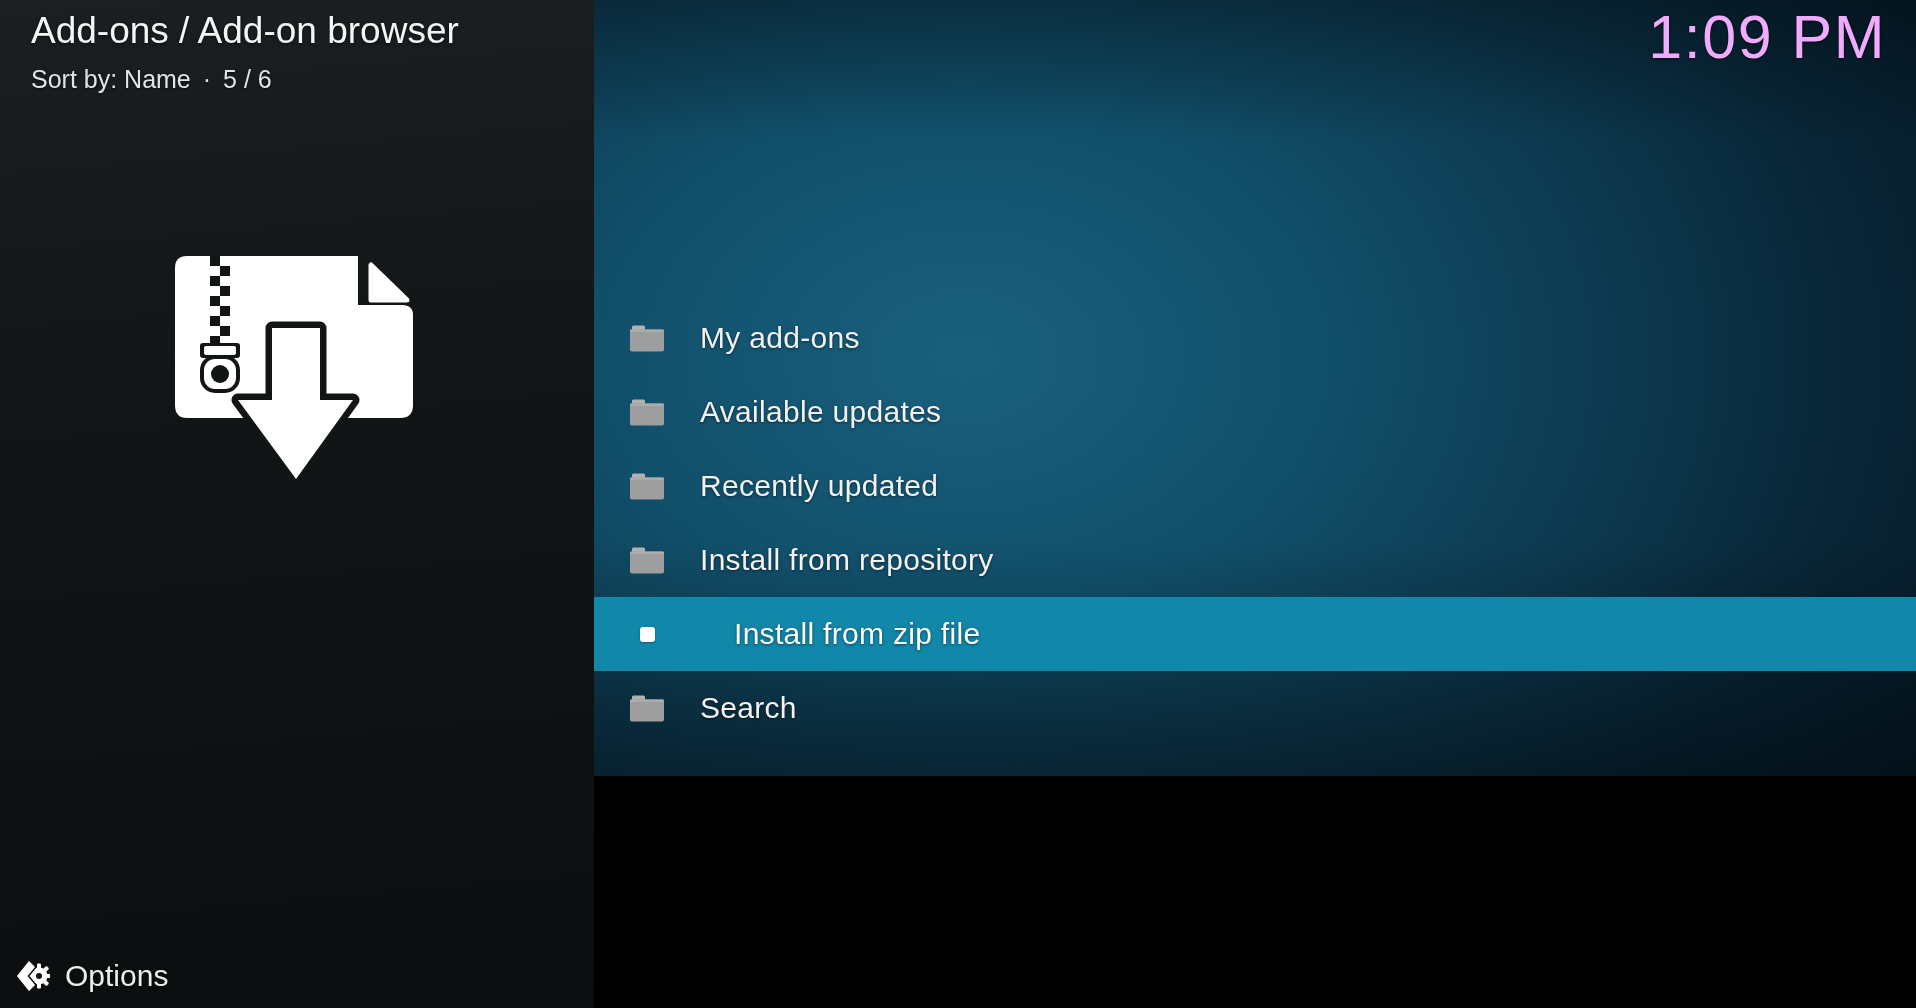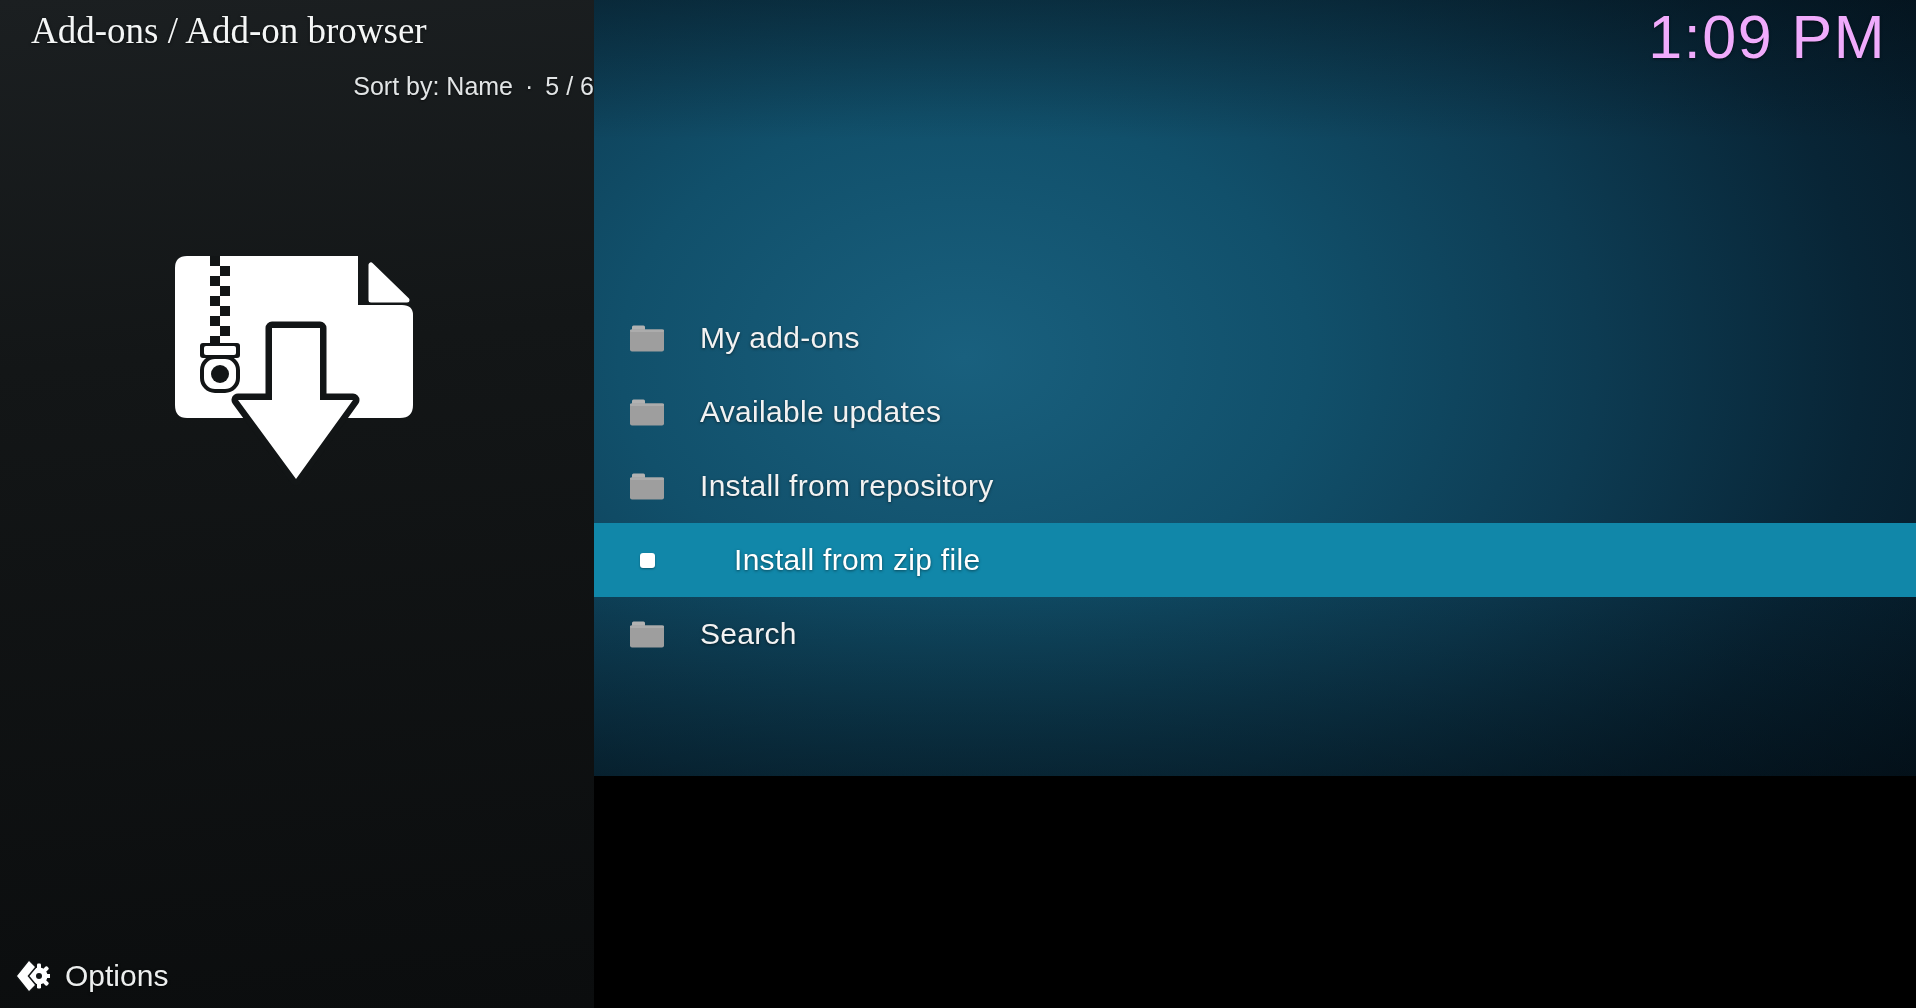--- a/index.html
+++ b/index.html
@@ -40,26 +40,24 @@
 
   
   .sidebar{
     position:absolute;left:0;top:0;width:594px;height:1008px;
     background:linear-gradient(175deg,#1b1f21 0%, #131617 35%, #0b0d0e 100%);
   }
   .hdr{padding:10px 0 0 31px;}
   .hdr .title{
     font-size:37px;font-weight:400;color:#f4f6f6;line-height:1.15;
     text-shadow:0 1px 3px rgba(0,0,0,.6);
-    font-family:Liberation Serif, serif;
   }
   .hdr .sub{
-    margin-top:19px;font-size:25px;color:#e2e5e6;font-weight:300;
+    margin-top:12px;font-size:25px;color:#e2e5e6;font-weight:300;
     text-shadow:0 1px 2px rgba(0,0,0,.6);
-    text-align:right;
   }
   .hdr .sub .dot{margin:0 12px;}
   .artwork{position:absolute;left:170px;top:253px;width:250px;height:240px;}
 
   .options{
     position:absolute;left:0;bottom:8px;height:48px;width:100%;
     display:flex;align-items:center;cursor:pointer;
   }
   .options .oicon{width:36px;height:34px;margin-left:14px;flex:0 0 auto;}
   .options .olabel{
@@ -94,20 +92,31 @@
       <div class="row">
     <span class="icon">
       <svg class="fold" width="34" height="27" viewBox="0 0 34 27">
         <rect x="2" y="0.5" width="13" height="7" rx="1.5" fill="#b2b2b2"></rect>
         <rect x="0" y="4.5" width="34" height="22" rx="2" fill="#9e9e9e"></rect>
         <rect x="0" y="4.5" width="34" height="2.5" rx="1" fill="#acacac"></rect>
       </svg>
 
     </span>
     <span class="label">Available updates</span>
+  </div>
+      <div class="row">
+    <span class="icon">
+      <svg class="fold" width="34" height="27" viewBox="0 0 34 27">
+        <rect x="2" y="0.5" width="13" height="7" rx="1.5" fill="#b2b2b2"></rect>
+        <rect x="0" y="4.5" width="34" height="22" rx="2" fill="#9e9e9e"></rect>
+        <rect x="0" y="4.5" width="34" height="2.5" rx="1" fill="#acacac"></rect>
+      </svg>
+
+    </span>
+    <span class="label">Recently updated</span>
   </div>
       <div class="row">
     <span class="icon">
       <svg class="fold" width="34" height="27" viewBox="0 0 34 27">
         <rect x="2" y="0.5" width="13" height="7" rx="1.5" fill="#b2b2b2"></rect>
         <rect x="0" y="4.5" width="34" height="22" rx="2" fill="#9e9e9e"></rect>
         <rect x="0" y="4.5" width="34" height="2.5" rx="1" fill="#acacac"></rect>
       </svg>
 
     </span>

